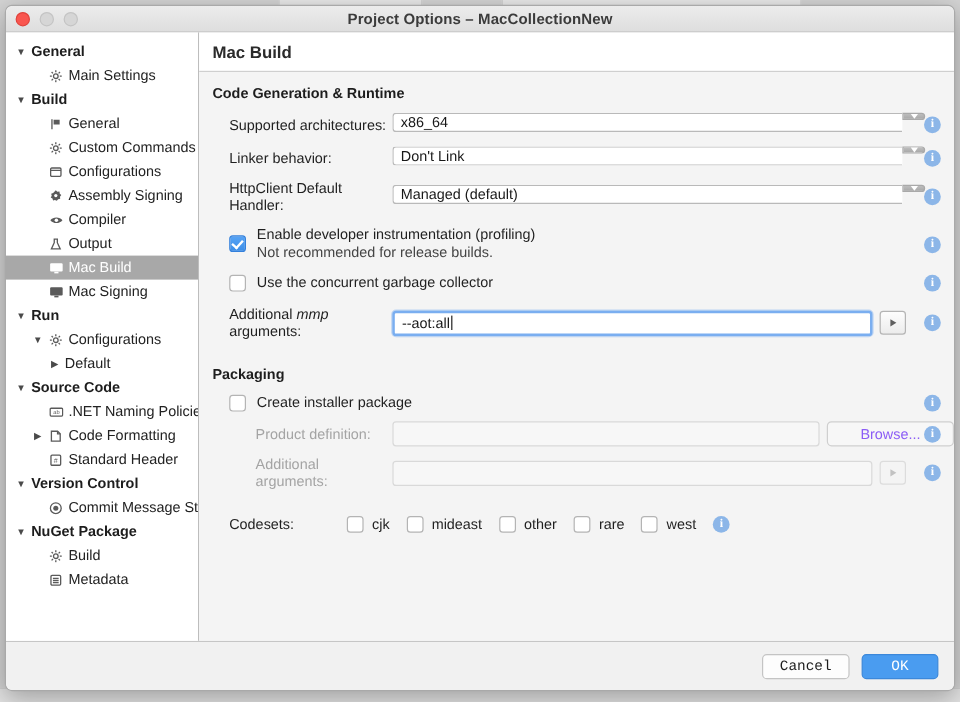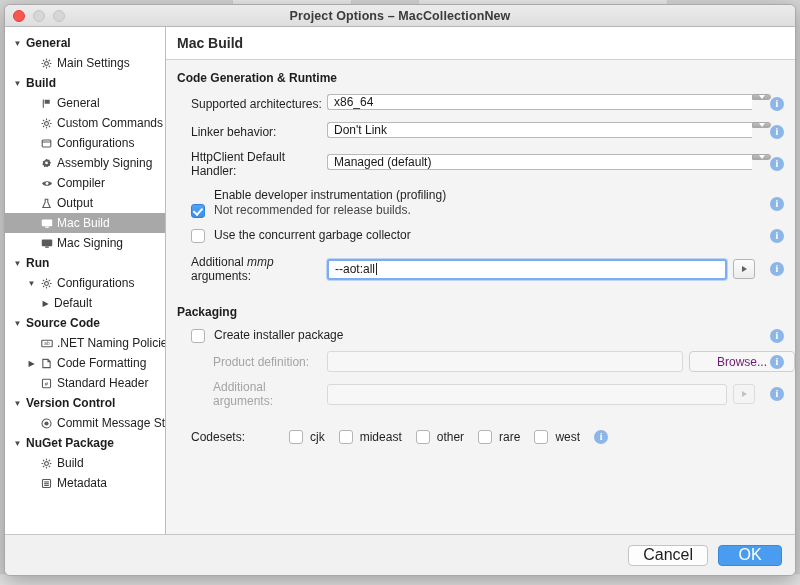--- a/index.html
+++ b/index.html
@@ -164,21 +164,21 @@
   .arrbtn::after {
     content: ""; border-top: 3.5px solid transparent; border-bottom: 3.5px solid transparent;
     border-left: 5px solid #5f5f5f;
   }
   .arrbtn.disabled { background: #f4f4f4; border-color: #dcdcdc; }
   .arrbtn.disabled::after { border-left-color: #c2c2c2; }
 
   .browsebtn {
     height: 21px; margin-left: 6px; padding: 0 27px; flex: none;
     border: 1px solid #cfcfcf; border-radius: 4px; background: #f7f7f7;
-    display: flex; align-items: center; font-size: 12px; color: #701a75;
+    display: flex; align-items: center; font-size: 12px; color: #8b5cf6;
   }
 
   
   .info {
     width: 14px; height: 14px; border-radius: 50%;
     background: #8cb6e8; color: #fff; flex: none;
     font-size: 10px; font-weight: bold; font-family: "Liberation Serif", serif;
     display: flex; align-items: center; justify-content: center;
     line-height: 1;
   }
@@ -189,41 +189,41 @@
   .cb {
     width: 14px; height: 14px; flex: none; border-radius: 3px;
     border: 1px solid #b4b4b4; background: #fff;
     display: flex; align-items: center; justify-content: center;
   }
   .cb.on { background: linear-gradient(#56a3f5,#3d8ee8); border-color: #3380dc; }
   .cb.on::after {
     content: ""; width: 3.5px; height: 7px; margin-top: -2px;
     border: solid #fff; border-width: 0 2px 2px 0; transform: rotate(42deg);
   }
-  .cbrow { display: flex; align-items: flex-end; padding-left: 14px; margin-bottom: 8px; }
+  .cbrow { display: flex; align-items: center; padding-left: 14px; margin-bottom: 8px; }
   .cbtext { margin-left: 9px; font-size: 12px; color: #1f1f1f; line-height: 15px; }
   .cbtext .sub { color: #444; }
 
   .codesets { display: flex; align-items: center; padding-left: 14px; gap: 0; }
   .codesets .cslabel { font-size: 12px; color: #1f1f1f; margin-right: 12px; }
   .csitem { display: flex; align-items: center; margin-right: 14px; }
   .csitem .cstext { margin-left: 7px; font-size: 12px; color: #1f1f1f; }
 
   
   #footer {
     height: 41px; flex: none; background: #f1f1f1;
     border-top: 1px solid #c6c6c6;
     display: flex; align-items: center; justify-content: flex-end;
     padding-right: 13px; gap: 10px;
     border-radius: 0 0 5px 5px;
   }
   .btn {
     min-width: 64px; height: 21px; padding: 0 14px;
-    border-radius: 4px; font-size: 16px;
-    display: flex; align-items: center; justify-content: center;
+    border-radius: 4px; font-size: 12px;
+    display: flex; align-items: center; justify-content: center; font-family: Liberation Mono, monospace;
   }
   .btn.cancel { background: #fdfdfd; border: 1px solid #c4c4c4; color: #1c1c1c; }
   .btn.ok { background: #4a9cf0; border: 1px solid #3c88da; color: #fff; }
 </style>
 </head>
 <body>
 
 <div id="backdrop">
   <div class="ghost-bar" style="left:232px;top:-1px;width:120px;"></div>
   <div class="ghost-bar" style="left:418px;top:-1px;width:250px;"></div>

